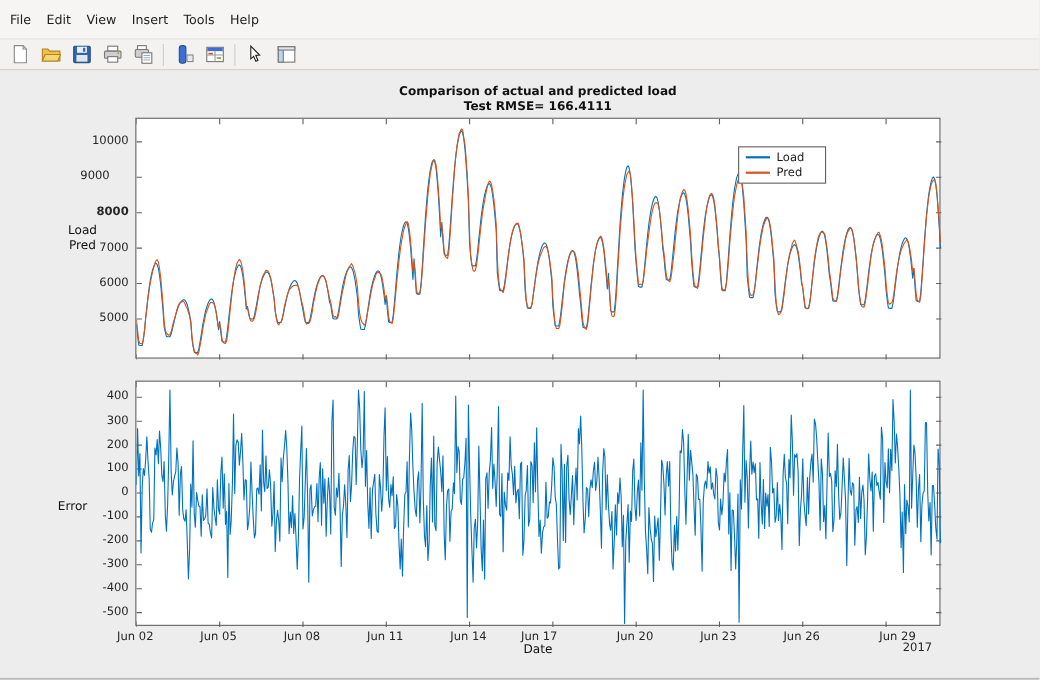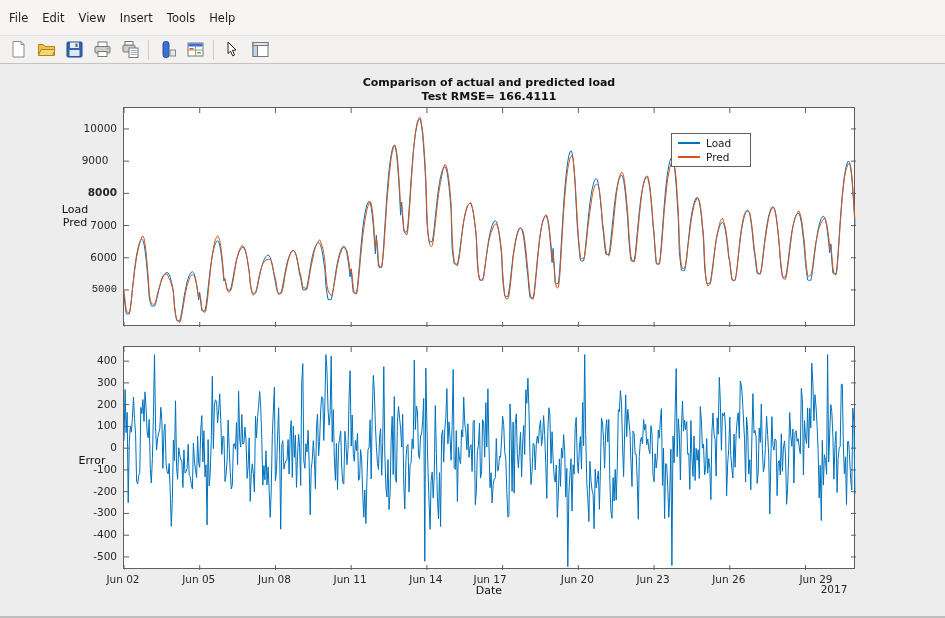--- a/index.html
+++ b/index.html
@@ -31,21 +31,21 @@
   .axes svg{position:absolute;left:0;top:0;}
   .plot-title{
     position:absolute;left:123px;top:12px;width:732px;text-align:center;
     font-weight:bold;font-size:11px;color:#111;line-height:14px;
   }
   .ylabel-top{
     position:absolute;left:55px;top:139px;width:40px;text-align:center;
     font-size:11px;color:#111;line-height:13px;
   }
   .ylabel-bottom{
-    position:absolute;left:70px;top:390px;width:44px;text-align:center;
+    position:absolute;left:44px;top:390px;width:44px;text-align:center;
     font-size:11px;color:#111;
   }
   .xlabel{
     position:absolute;left:123px;top:520px;width:732px;text-align:center;
     font-size:11px;color:#111;
   }
   .year-label{
     position:absolute;left:806px;top:519px;width:56px;text-align:center;
     font-size:10.5px;color:#262626;
   }
@@ -246,25 +246,25 @@
       <div class="lrow">
         <span class="lsample" style="background: rgb(0, 114, 189);"></span>
         <span>Load</span>
       </div>
       <div class="lrow">
         <span class="lsample" style="background: rgb(217, 83, 25);"></span>
         <span>Pred</span>
       </div>
     </div>
 
-  <span class="tick-label" style="left: 73px; top: 218.963px; width: 44px; text-align: right; font-family: Liberation Mono, monospace;">5000</span>
+  <span class="tick-label" style="left: 73px; top: 218.963px; width: 44px; text-align: right;">5000</span>
       <span class="tick-label" style="left: 73px; top: 186.757px; width: 44px; text-align: right;">6000</span>
       <span class="tick-label" style="left: 73px; top: 154.551px; width: 44px; text-align: right;">7000</span>
       <span class="tick-label" style="left: 73px; top: 122.346px; width: 44px; text-align: right; font-weight: bold;">8000</span>
-      <span class="tick-label" style="left: 73px; top: 90.1397px; width: 44px; text-align: center;">9000</span>
+      <span class="tick-label" style="left: 73px; top: 90.1397px; width: 44px; text-align: left;">9000</span>
       <span class="tick-label" style="left: 73px; top: 57.9338px; width: 44px; text-align: right;">10000</span>
       <span class="tick-label" style="left: 73px; top: 290.141px; width: 44px; text-align: right;">400</span>
       <span class="tick-label" style="left: 73px; top: 311.898px; width: 44px; text-align: right;">300</span>
       <span class="tick-label" style="left: 73px; top: 333.654px; width: 44px; text-align: right;">200</span>
       <span class="tick-label" style="left: 73px; top: 355.41px; width: 44px; text-align: right;">100</span>
       <span class="tick-label" style="left: 73px; top: 377.166px; width: 44px; text-align: right;">0</span>
       <span class="tick-label" style="left: 73px; top: 398.922px; width: 44px; text-align: right;">-100</span>
       <span class="tick-label" style="left: 73px; top: 420.678px; width: 44px; text-align: right;">-200</span>
       <span class="tick-label" style="left: 73px; top: 442.434px; width: 44px; text-align: right;">-300</span>
       <span class="tick-label" style="left: 73px; top: 464.19px; width: 44px; text-align: right;">-400</span>

